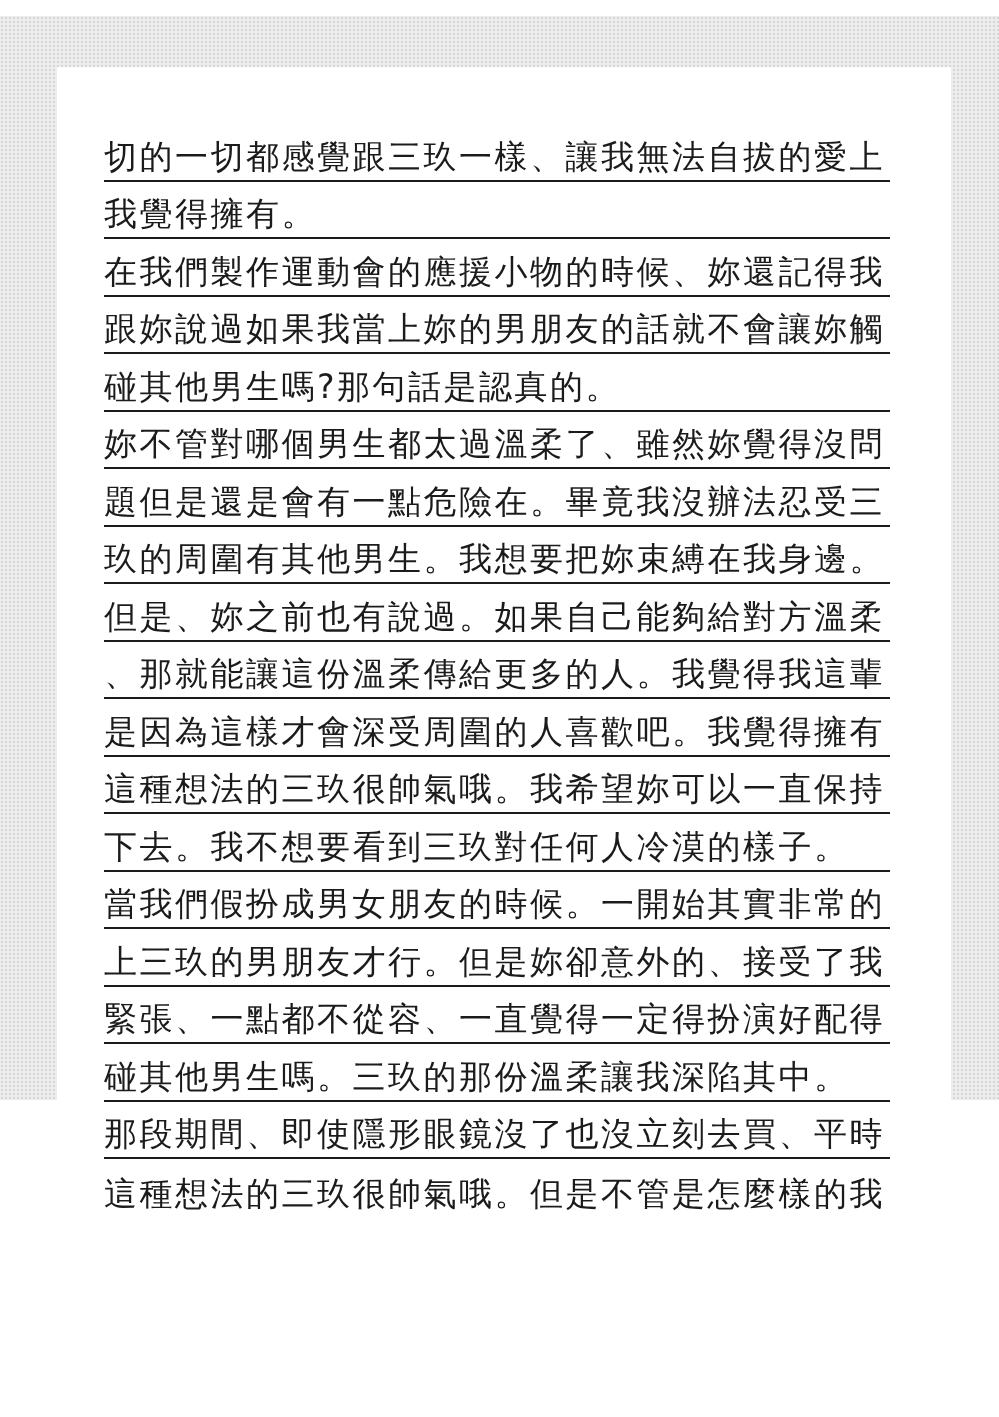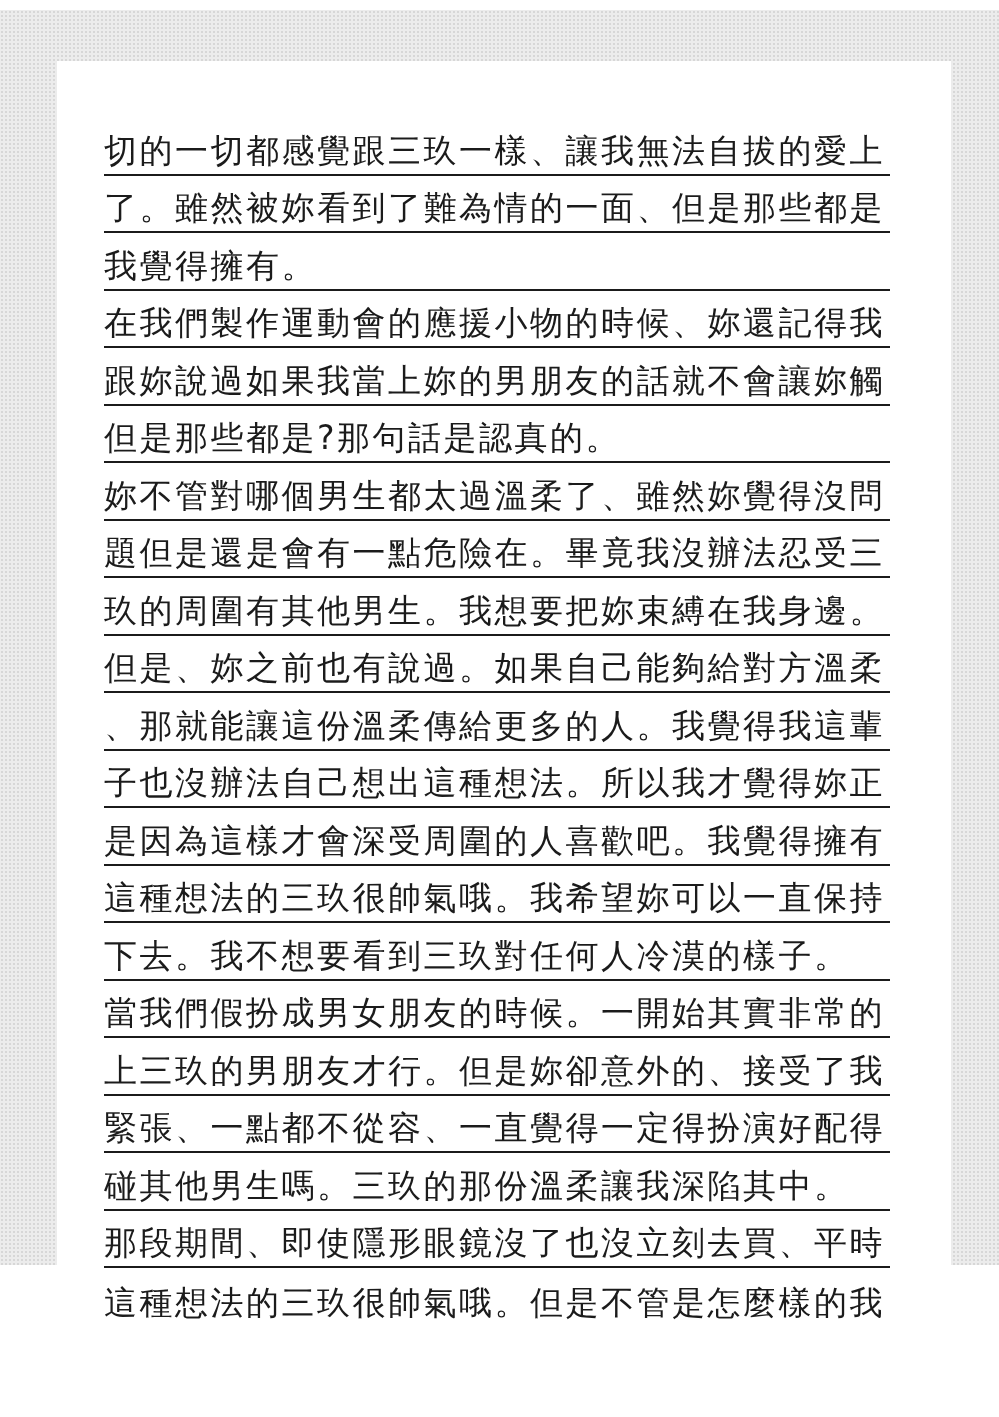--- a/index.html
+++ b/index.html
@@ -7,23 +7,23 @@
   html, body {
     width: 999px;
     height: 1417px;
     overflow: hidden;
     font-family: "DejaVu Sans", sans-serif;
   }
 
   
   .scan-bg {
     position: absolute;
-    left: 0; top: 10px;
+    left: 0; top: 16px;
     width: 999px;
-    height: 1255px;
+    height: 1084px;
     background-color: #ececec;
     background-image: radial-gradient(#d7d7d7 0.9px, transparent 0.9px);
     background-size: 4px 4px;
   }
 
   
   .paper {
     position: absolute;
     left: 57px;
     top: 51px;
@@ -58,31 +58,29 @@
     border-bottom: none;
   }
 </style>
 </head>
 <body>
 
 <div class="scan-bg">
   <div class="paper">
     <div class="lines">
       <div class="line">切的一切都感覺跟三玖一樣、讓我無法自拔的愛上</div>
-      <div class="line">了。雖然被妳看到了難為情的一面、但是那些都是</div>
       <div class="line">我覺得擁有。</div>
       <div class="line">在我們製作運動會的應援小物的時候、妳還記得我</div>
       <div class="line">跟妳說過如果我當上妳的男朋友的話就不會讓妳觸</div>
-      <div class="line">但是那些都是?那句話是認真的。</div>
+      <div class="line">碰其他男生嗎?那句話是認真的。</div>
       <div class="line">妳不管對哪個男生都太過溫柔了、雖然妳覺得沒問</div>
       <div class="line">題但是還是會有一點危險在。畢竟我沒辦法忍受三</div>
       <div class="line">玖的周圍有其他男生。我想要把妳束縛在我身邊。</div>
       <div class="line">但是、妳之前也有說過。如果自己能夠給對方溫柔</div>
       <div class="line">、那就能讓這份溫柔傳給更多的人。我覺得我這輩</div>
-      <div class="line">子也沒辦法自己想出這種想法。所以我才覺得妳正</div>
       <div class="line">是因為這樣才會深受周圍的人喜歡吧。我覺得擁有</div>
       <div class="line">這種想法的三玖很帥氣哦。我希望妳可以一直保持</div>
       <div class="line">下去。我不想要看到三玖對任何人冷漠的樣子。</div>
       <div class="line">當我們假扮成男女朋友的時候。一開始其實非常的</div>
       <div class="line">上三玖的男朋友才行。但是妳卻意外的、接受了我</div>
       <div class="line">緊張、一點都不從容、一直覺得一定得扮演好配得</div>
       <div class="line">碰其他男生嗎。三玖的那份溫柔讓我深陷其中。</div>
       <div class="line">那段期間、即使隱形眼鏡沒了也沒立刻去買、平時</div>
       <div class="line">這種想法的三玖很帥氣哦。但是不管是怎麼樣的我</div>
     </div>

